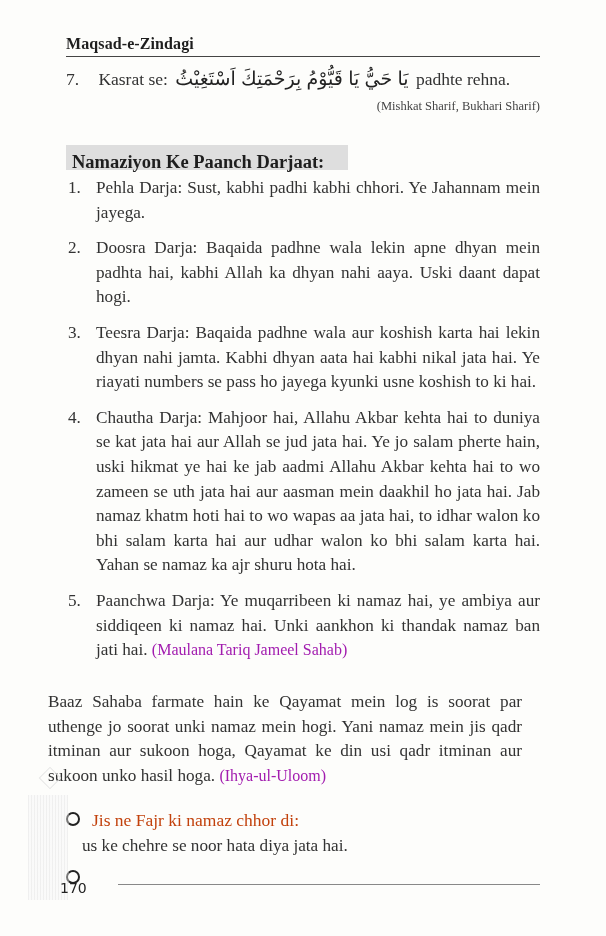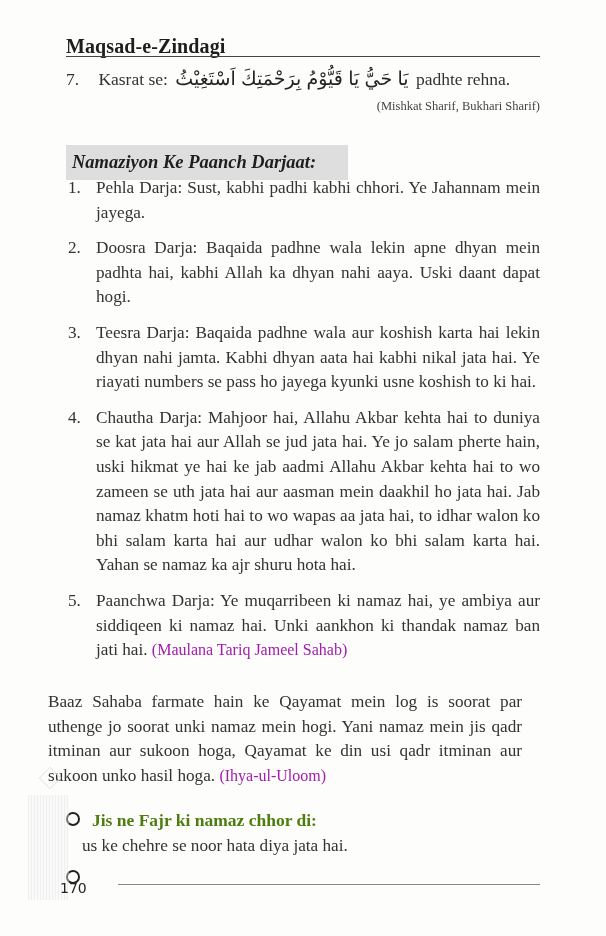--- a/index.html
+++ b/index.html
@@ -2,52 +2,52 @@
 <html><head>
 <meta charset="utf-8">
 <style>
   html, body { margin: 0; padding: 0; }
   body {
     width: 606px; height: 936px; background: #fdfdfb; position: relative; overflow: hidden;
     font-family: "Liberation Serif", "DejaVu Serif", serif; color: #2b2b2b;
   }
   .running-head {
     position: absolute; left: 66px; top: 35px;
-    font-weight: bold; font-size: 20px; color: #1e1e1e; letter-spacing: 0.1px;
+    font-weight: bold; font-size: 16px; color: #1e1e1e; letter-spacing: 0.1px;
   }
   .head-rule {
     position: absolute; left: 66px; top: 56px; width: 474px; height: 0;
     border-top: 1.4px solid #444;
   }
   .item7 {
     position: absolute; left: 66px; top: 64px; width: 480px;
     font-size: 17.5px; line-height: 30px; color: #333;
   }
   .item7 .num { display: inline-block; width: 28px; }
   .arabic {
     font-family: Liberation Sans, sans-serif; font-size: 19px; direction: rtl; unicode-bidi: isolate;
     color: #222; margin: 16px 3px;
   }
   .cite-top {
     position: absolute; right: 66px; top: 99px;
     font-size: 12.5px; color: #444;
   }
   .section-heading {
-    position: absolute; left: 66px; top: 145px; width: 282px; height: 35px;
+    position: absolute; left: 66px; top: 145px; width: 282px; height: 25px;
     background: #dedede; box-sizing: border-box; padding-left: 6px;
-    font-weight: bold; font-size: 18.5px; line-height: 35px; color: #1e1e1e; font-style: italic;
+    font-weight: bold; font-size: 18.5px; line-height: 35px; color: #1e1e1e;
   }
   .list { position: absolute; left: 66px; top: 176px; width: 474px; }
   .li { position: relative; padding-left: 30px; font-size: 17.2px; line-height: 24.6px;
         text-align: justify; color: #333; margin-bottom: 11px; }
   .li .num { position: absolute; left: 2px; top: 0; }
   .small-cite { font-size: 16px; color: #a21caf; }
   .para { position: absolute; left: 48px; top: 690px; width: 474px;
           font-size: 17.2px; line-height: 24.6px; text-align: justify; color: #333; }
-  .bullet-line { position: absolute; left: 66px; font-size: 17.5px; font-weight: bold; color: #4d7c0f; }
+  .bullet-line { position: absolute; left: 66px; font-size: 17.5px; font-weight: normal; color: #c2410c; }
   .bullet-line .circle {
     display: inline-block; width: 10px; height: 10px; border: 2px solid #222; border-radius: 50%;
     margin-right: 12px; position: relative; top: 0px; border-left-color: #777;
   }
   .plain-line { position: absolute; left: 66px; font-size: 17.2px; color: #333; }
   .tab-deco {
     position: absolute; left: 28px; top: 795px; width: 40px; height: 105px;
     background: repeating-linear-gradient(90deg, #ececec 0 1px, #f9f9f9 1px 3px);
     opacity: 0.8;
   }

